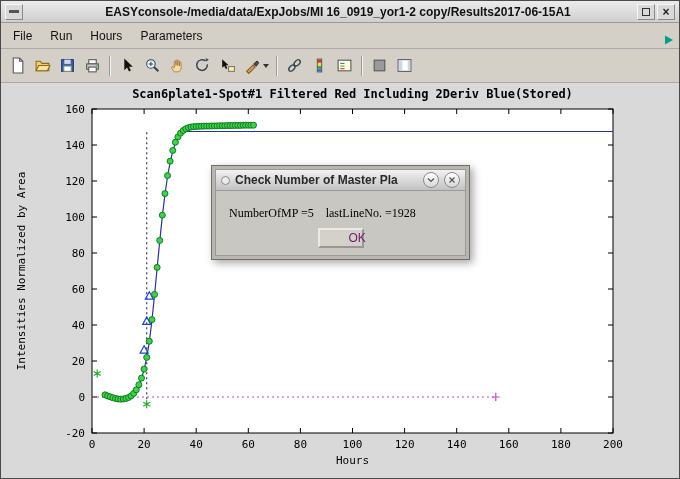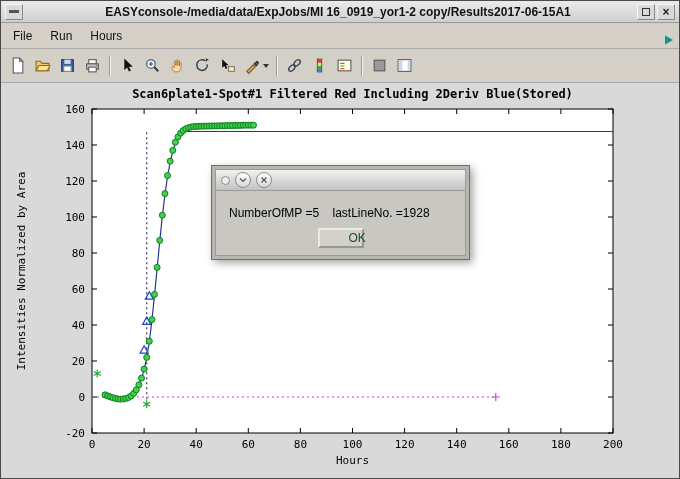--- a/index.html
+++ b/index.html
@@ -61,25 +61,25 @@
     height: 22px; background: linear-gradient(#f2f2f2, #c2c2c2);
     border: 1px solid #9a9a9a; display: flex; align-items: center; gap: 5px; padding: 0 5px;
   }
   .dlg-icon { width: 9px; height: 9px; border-radius: 50%; border: 1px solid #8a8a8a; background: #ececec; flex:none; }
   .dlg-title-text { flex: 1; font-size: 12px; font-weight: bold; color: #2a2a2a; white-space: nowrap; overflow: hidden; }
   .dlg-round {
     width: 16px; height: 16px; border-radius: 50%; border: 1px solid #8a8a8a;
     background: linear-gradient(#fff, #d6d6d6); display: flex; align-items: center; justify-content: center; flex:none;
   }
   .dlg-body { height: 65px; background: #c9c7c1; border: 1px solid #9a9a9a; border-top: none; position: relative; }
-  .dlg-msg { position: absolute; left: 13px; top: 15px; font-family: Liberation Sans, sans-serif; font-size: 12px; color: #000; white-space: pre; }
+  .dlg-msg { position: absolute; left: 13px; top: 15px; font-family: Liberation Serif, serif; font-size: 12px; color: #000; white-space: pre; }
   .ok-btn {
     position: absolute; left: 50%; top: 37px; transform: translateX(-50%);
     width: 46px; height: 20px; background: #d4d1cb; border: 2px outset #eceae4;
-    font-size: 12px; color: #14532d; font-family: "Liberation Sans", sans-serif; padding-left: 29px;
+    font-size: 12px; color: #701a75; font-family: "Liberation Sans", sans-serif; padding-left: 29px;
   }
 </style>
 </head>
 <body>
 
 <div class="window">
 
   <div class="titlebar">
     <div class="tb-btn">
       <span class="menu-bar-glyph"></span>
@@ -90,20 +90,21 @@
     </div>
     <div class="tb-btn">
       <span>×</span>
     </div>
   </div>
 
   <div class="menubar">
     <span class="menu-item">File</span>
     <span class="menu-item">Run</span>
     <span class="menu-item">Hours</span>
+    <span class="menu-item">Parameters</span>
     <span class="menu-spacer"></span>
     <span class="menu-overflow">
       <svg width="12" height="12" viewBox="0 0 12 12">
           <path d="M2 1.5l8 4.5-8 4.5z" fill="#0a9a8a"></path>
         </svg>
     </span>
   </div>
 
   <div class="toolbar">
     <div class="tool-btn">
@@ -344,20 +345,21 @@
         <circle cx="249.905" cy="42.19999999999999" r="3" fill="#3fd24a" stroke="#0e7d20" stroke-width="1"></circle>
         <circle cx="252.51" cy="42.19999999999999" r="3" fill="#3fd24a" stroke="#0e7d20" stroke-width="1"></circle>
         <path d="M96.21 286.6V294.6M92.71 288.6L99.71 292.6M92.71 292.6L99.71 288.6" stroke="#22aa33" stroke-width="1.2" fill="none"></path>
         <path d="M145.70499999999998 317.2V325.2M142.20499999999998 319.2L149.20499999999998 323.2M142.20499999999998 323.2L149.20499999999998 319.2" stroke="#22aa33" stroke-width="1.2" fill="none"></path>
       </svg>
   </div>
 
   <div class="dialog">
     <div class="dlg-title">
       <span class="dlg-icon"></span>
+      <span class="dlg-title-text">Check Number of Master Pla</span>
       <span class="dlg-round">
         <svg width="8" height="8" viewBox="0 0 8 8">
             <path d="M1 2.5l3 3 3-3" stroke="#555" fill="none" stroke-width="1.2"></path>
           </svg>
       </span>
       <span class="dlg-round">
         <svg width="8" height="8" viewBox="0 0 8 8">
             <path d="M1.5 1.5l5 5M6.5 1.5l-5 5" stroke="#555" stroke-width="1.2"></path>
           </svg>
       </span>

